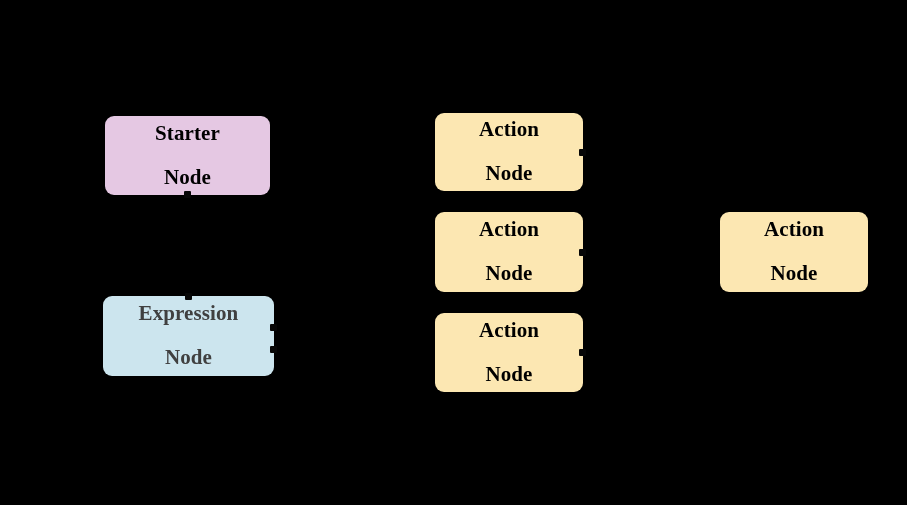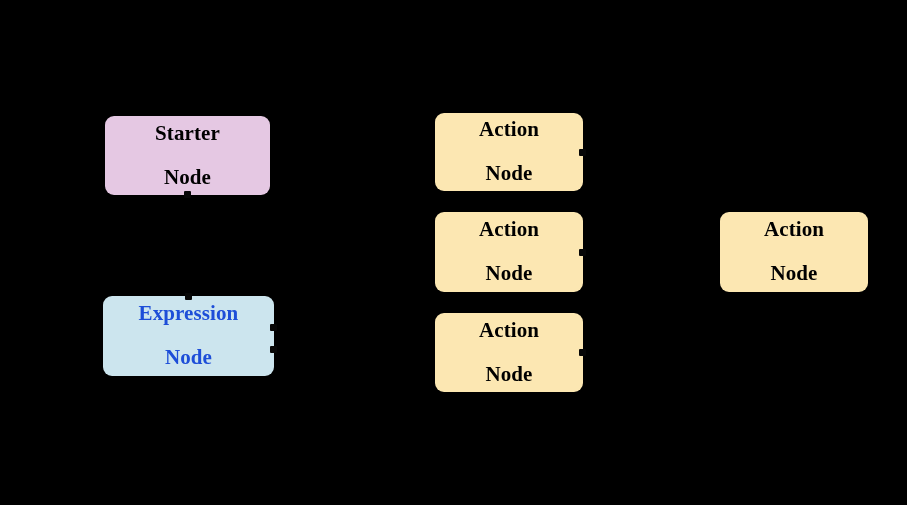--- a/index.html
+++ b/index.html
@@ -68,21 +68,21 @@
       <path d="M 275 352 C 355 352, 360 352, 433 352" fill="none" stroke="#000000" stroke-width="2"></path>
       <path d="M 584 152 C 650 152, 655 252, 718 252" fill="none" stroke="#000000" stroke-width="2"></path>
       <path d="M 584 252 L 718 252" fill="none" stroke="#000000" stroke-width="2"></path>
       <path d="M 584 352 C 650 352, 655 252, 718 252" fill="none" stroke="#000000" stroke-width="2"></path>
     </svg>
 <div class="node" style="left: 105px; top: 116px; width: 165px; height: 79px; background: rgb(229, 200, 227); color: rgb(0, 0, 0);">
       <span class="line">Starter</span>
       <span class="line">Node</span>
       <span class="port bottom" style="background: rgb(7, 7, 7); left: calc(50% - 3.5px);"></span>
     </div>
-    <div class="node" style="left: 103px; top: 296px; width: 171px; height: 80px; background: rgb(204, 229, 238); color: #1d4ed8;">
+    <div class="node" style="left: 103px; top: 296px; width: 171px; height: 80px; background: rgb(204, 229, 238); color: #404040;">
       <span class="line">Expression</span>
       <span class="line">Node</span>
       <span class="port top" style="background: rgb(7, 7, 7); left: calc(50% - 3.5px);"></span>
       <span class="port right" style="background: rgb(7, 7, 7); top: 35%;"></span>
       <span class="port right" style="background: rgb(7, 7, 7); top: 63%;"></span>
     </div>
     <div class="node" style="left: 435px; top: 113px; width: 148px; height: 78px; background: rgb(252, 231, 178); color: rgb(0, 0, 0);">
       <span class="line">Action</span>
       <span class="line">Node</span>
       <span class="port right" style="background: rgb(7, 7, 7); top: calc(50% - 3.5px);"></span>

